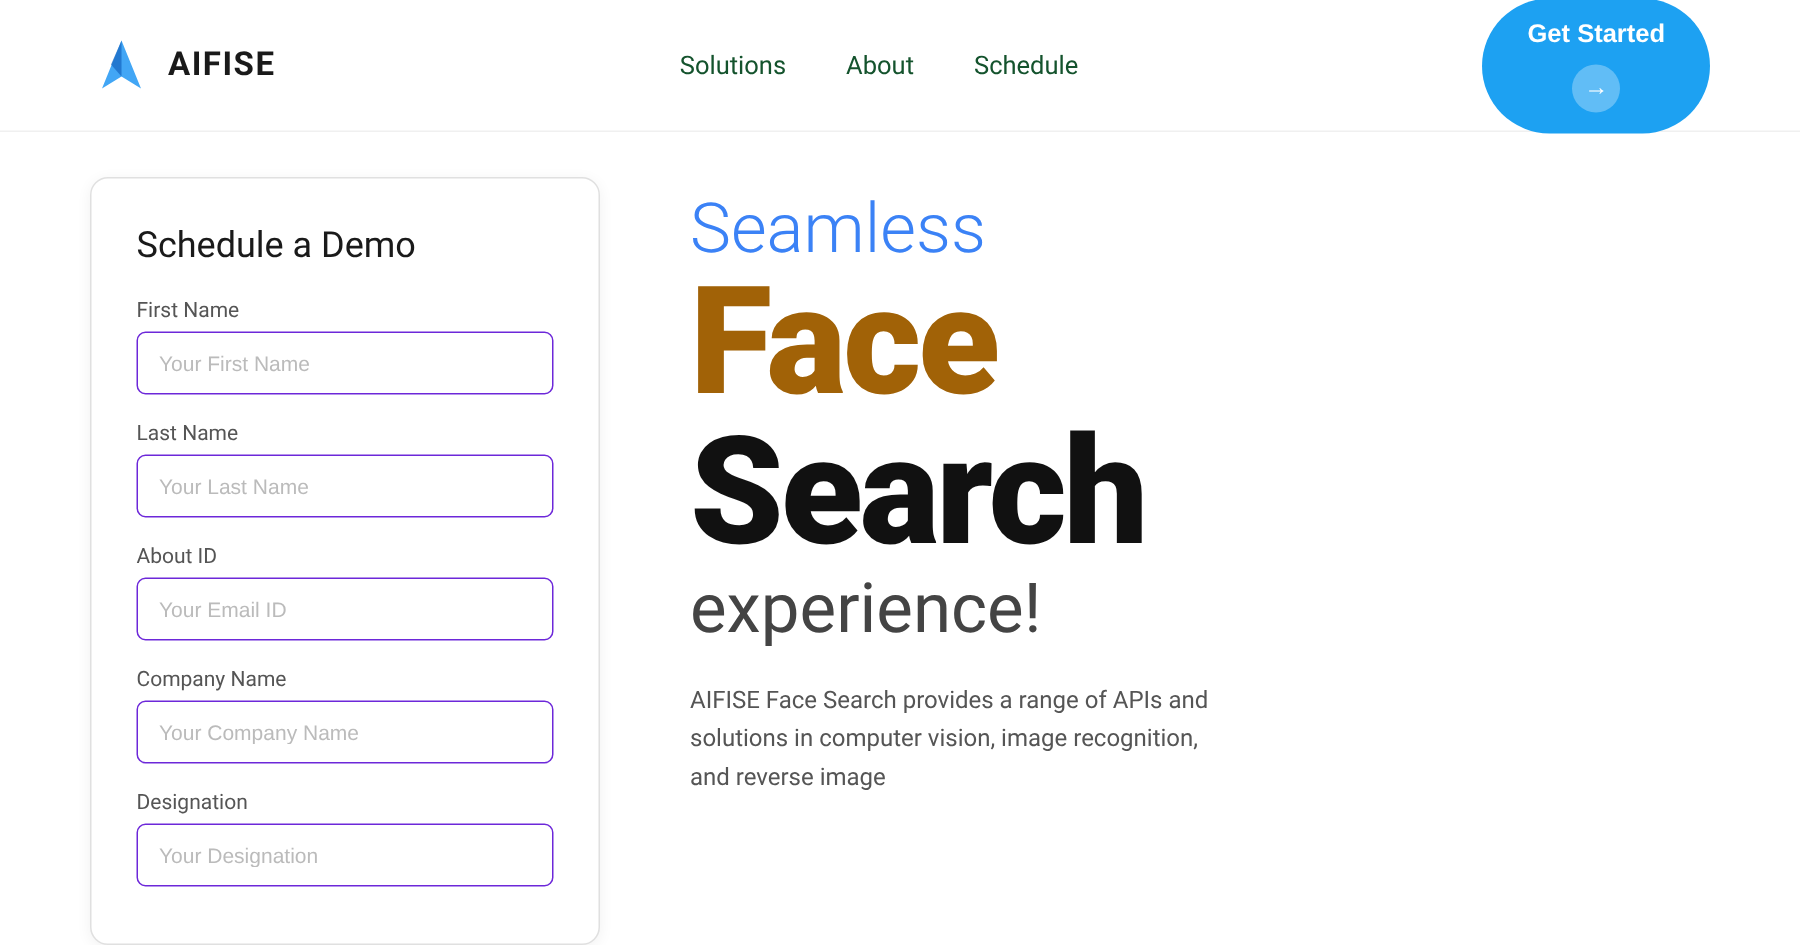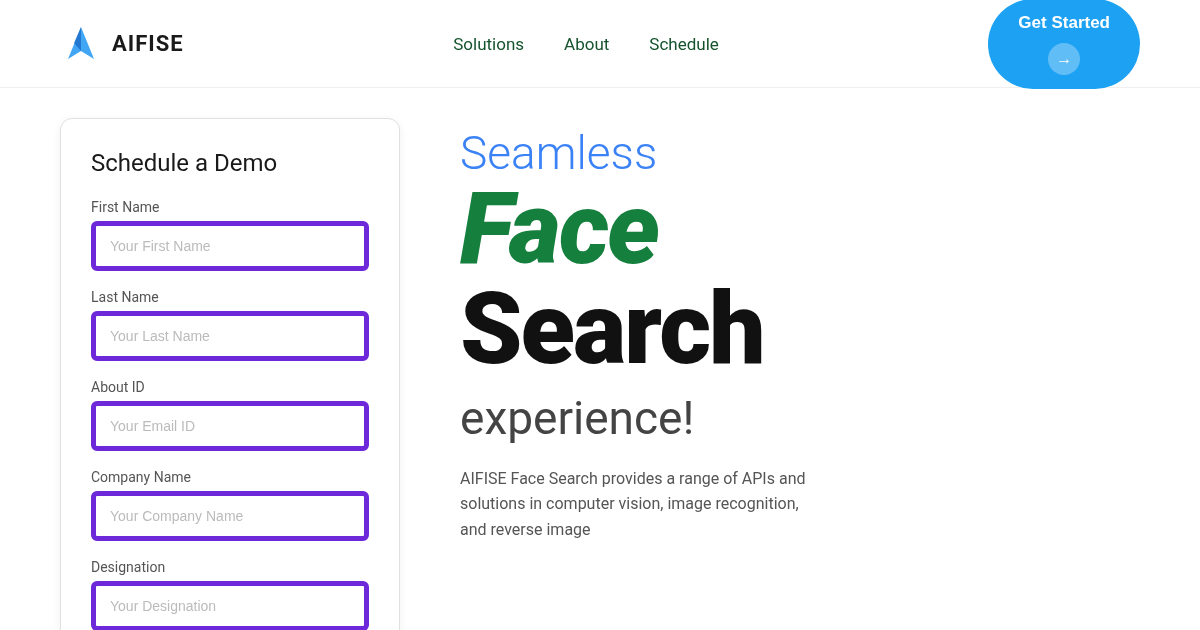--- a/index.html
+++ b/index.html
@@ -118,21 +118,21 @@
     .form-label {
       font-size: 14px;
       color: #555;
       margin-bottom: 6px;
       display: block;
     }
 
     .form-input {
       width: 100%;
       padding: 12px 14px;
-      border: 5px solid #6d28d9;
+      border: 1px solid #6d28d9;
       border-radius: 6px;
       font-size: 14px;
       color: #aaa;
       outline: none;
       background: #fff;
     }
 
     .form-input::placeholder {
       color: #bbb;
     }
@@ -146,41 +146,39 @@
     .hero-seamless {
       font-size: 46px;
       font-weight: 300;
       color: #3b82f6;
       line-height: 1.1;
     }
 
     .hero-face {
       font-size: 100px;
       font-weight: 900;
-      color: #15803d;
+      color: #a16207;
       line-height: 1.0;
       letter-spacing: -2px;
-      font-style: italic;
     }
 
     .hero-search {
       font-size: 100px;
       font-weight: 900;
       color: #111;
       line-height: 1.0;
       letter-spacing: -2px;
     }
 
     .hero-experience {
       font-size: 46px;
       font-weight: 400;
       color: #444;
       line-height: 1.2;
       margin-bottom: 20px;
-      margin-top: 12px;
     }
 
     .hero-description {
       font-size: 16px;
       color: #555;
       line-height: 1.6;
       max-width: 350px;
     }
   </style>
 </head>

